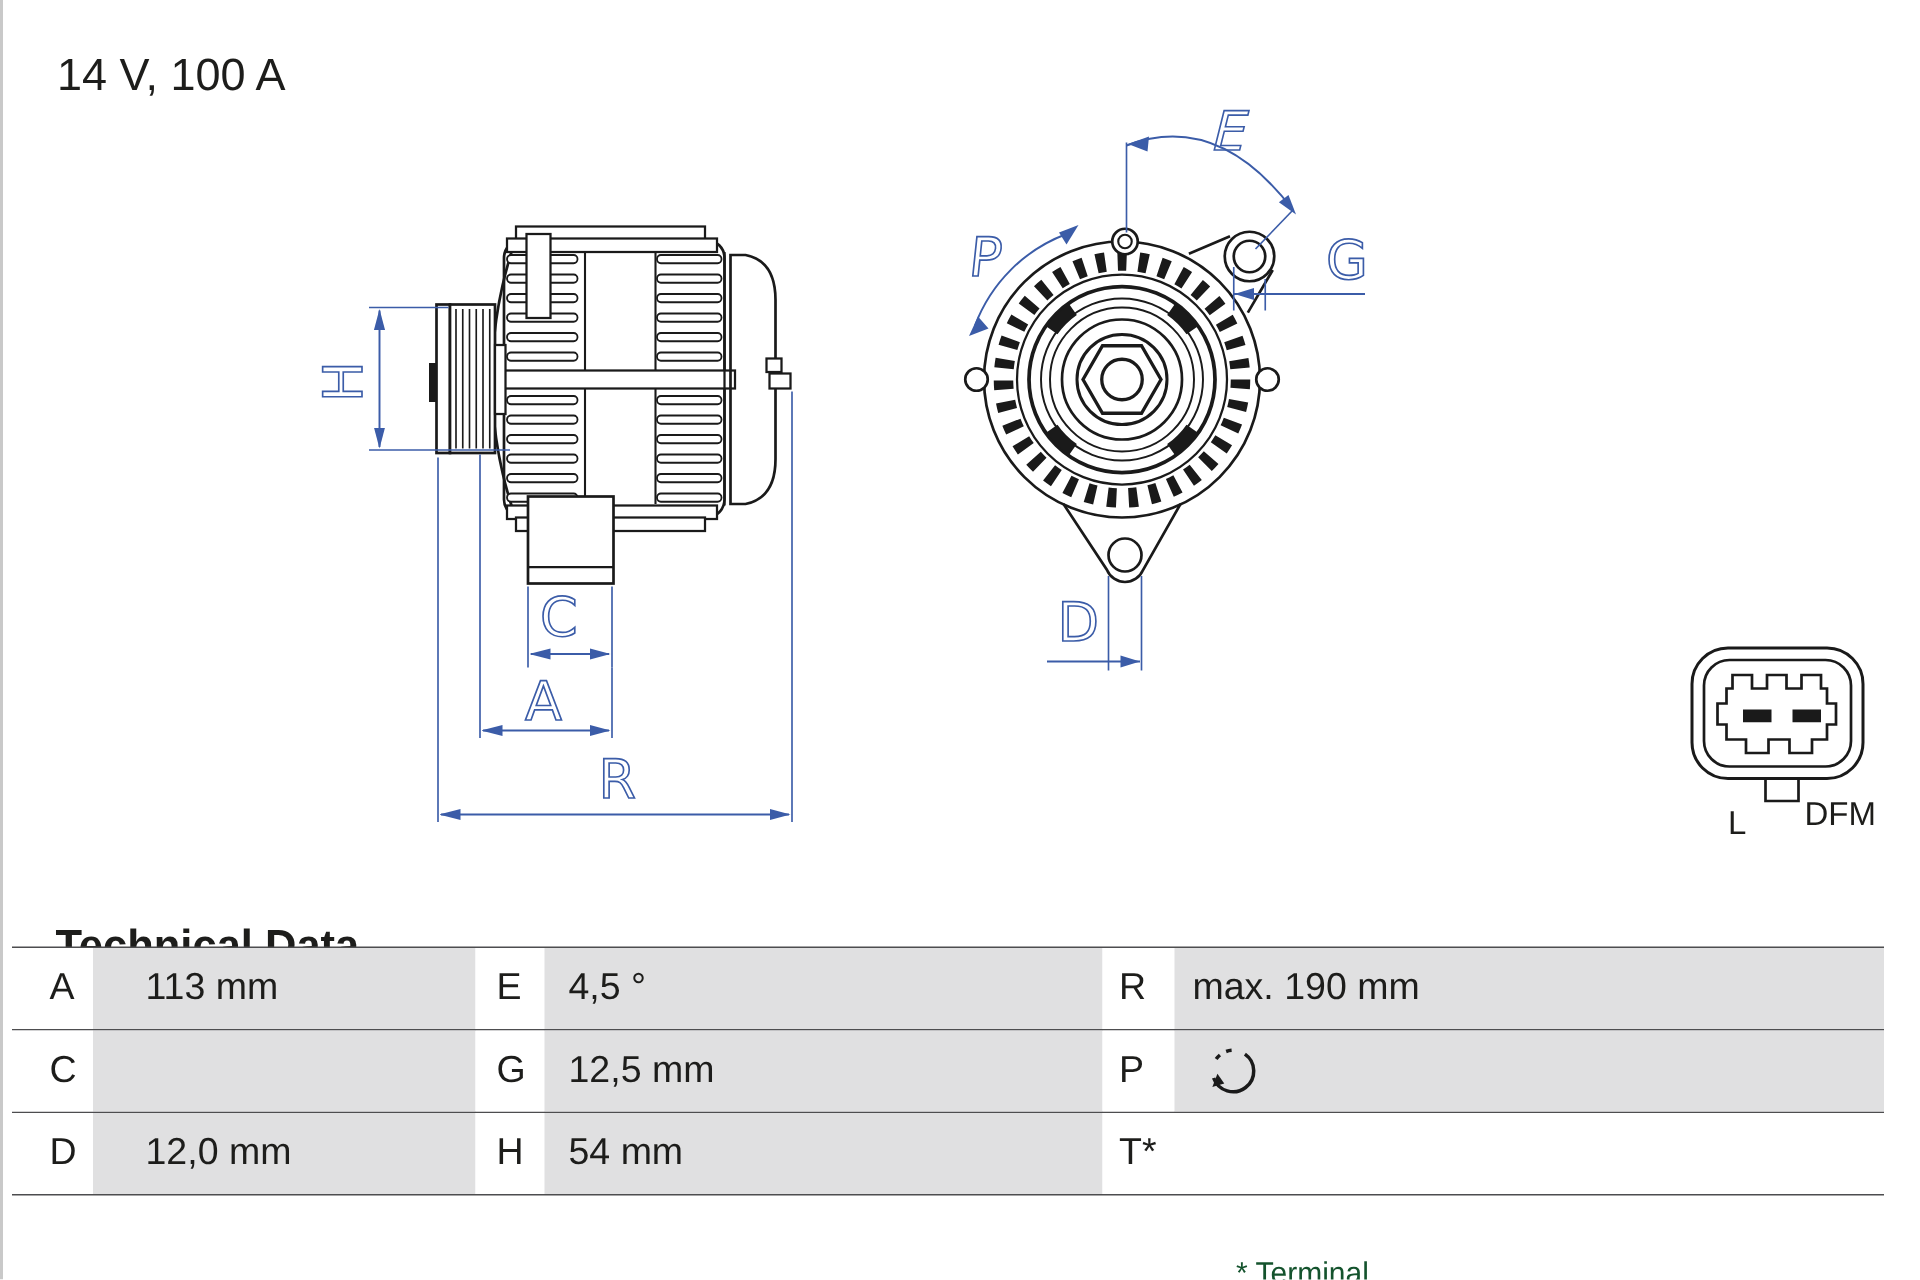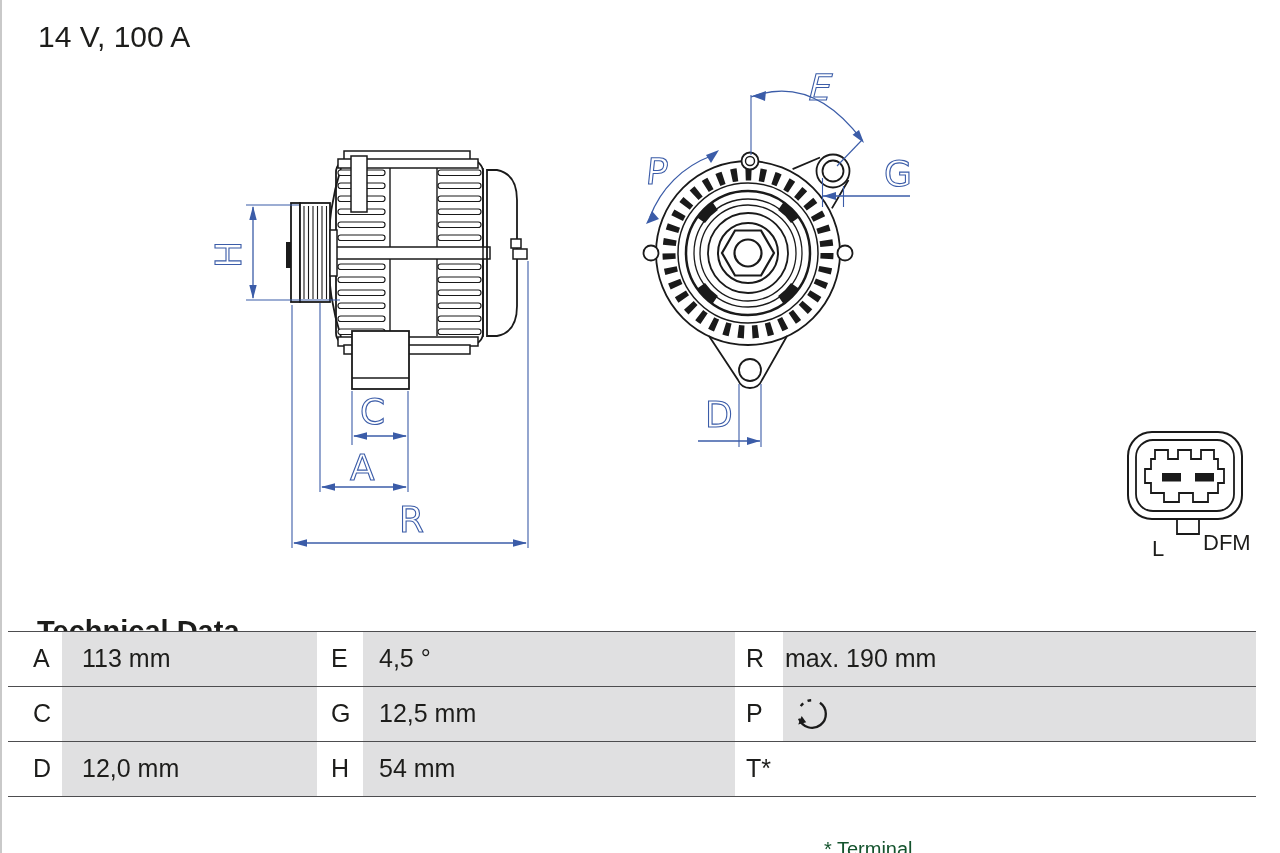--- a/index.html
+++ b/index.html
@@ -1,34 +1,34 @@
 <!DOCTYPE html>
 <html><head>
 <meta charset="utf-8">
 <style>
   html,body{margin:0;padding:0;background:#fff;width:1280px;height:853px;overflow:hidden;
     font-family:"Liberation Sans",sans-serif;color:#1d1d1b;position:relative;}
   .page-edge{position:absolute;left:0;top:0;width:2px;height:853px;background:#c9c9c9;}
-  .title{position:absolute;left:38px;top:20px;font-size:30px;font-weight:400;color:#1d1d1b;}
+  .title{position:absolute;left:38px;top:34px;font-size:30px;font-weight:400;color:#1d1d1b;}
   #drawing{position:absolute;left:0;top:0;}
   .dim-line{stroke:#3b5ca8;stroke-width:1.3;fill:none;}
   .dim-ext{stroke:#3b5ca8;stroke-width:1.1;fill:none;}
   .dim-txt{font-family:"DejaVu Sans",sans-serif;font-size:36px;fill:none;stroke:#3b5ca8;stroke-width:1.1;}
   .blk{stroke:#1a1a1a;fill:none;}
   .blkw{stroke:#1a1a1a;fill:#fff;}
   .tech-title{position:absolute;left:37px;top:615px;font-size:29px;font-weight:700;color:#1d1d1b;}
   .tech-table{position:absolute;left:8px;top:631px;width:1248px;border-bottom:1.5px solid #4d4d4f;}
   .t-row{display:grid;grid-template-columns:54px 255px 46px 372px 48px 473px;height:55px;
     box-sizing:border-box;border-top:1.5px solid #4d4d4f;font-size:25px;line-height:52px;}
   .t-k{background:#fff;padding-left:25px;}
   .t-k.k2{padding-left:14px;}
   .t-k.k3{padding-left:11px;}
-  .t-v{background:#e0e0e1;padding-left:20px;white-space:nowrap;}
+  .t-v{background:#e0e0e1;padding-left:35px;white-space:nowrap;}
   .t-v.v2{padding-left:16px;}
-  .t-v.v3{padding-left:2px;}
+  .t-v.v3{padding-left:12px;}
   .rot-icon{margin:9px 0 0 9px;display:block;}
   .footnote{position:absolute;left:824px;top:838px;font-size:20px;color:#14532d;}
 </style>
 </head>
 <body>
 
 <div class="page-edge"></div>
 
 <div class="title">14 V, 100 A</div>
 

